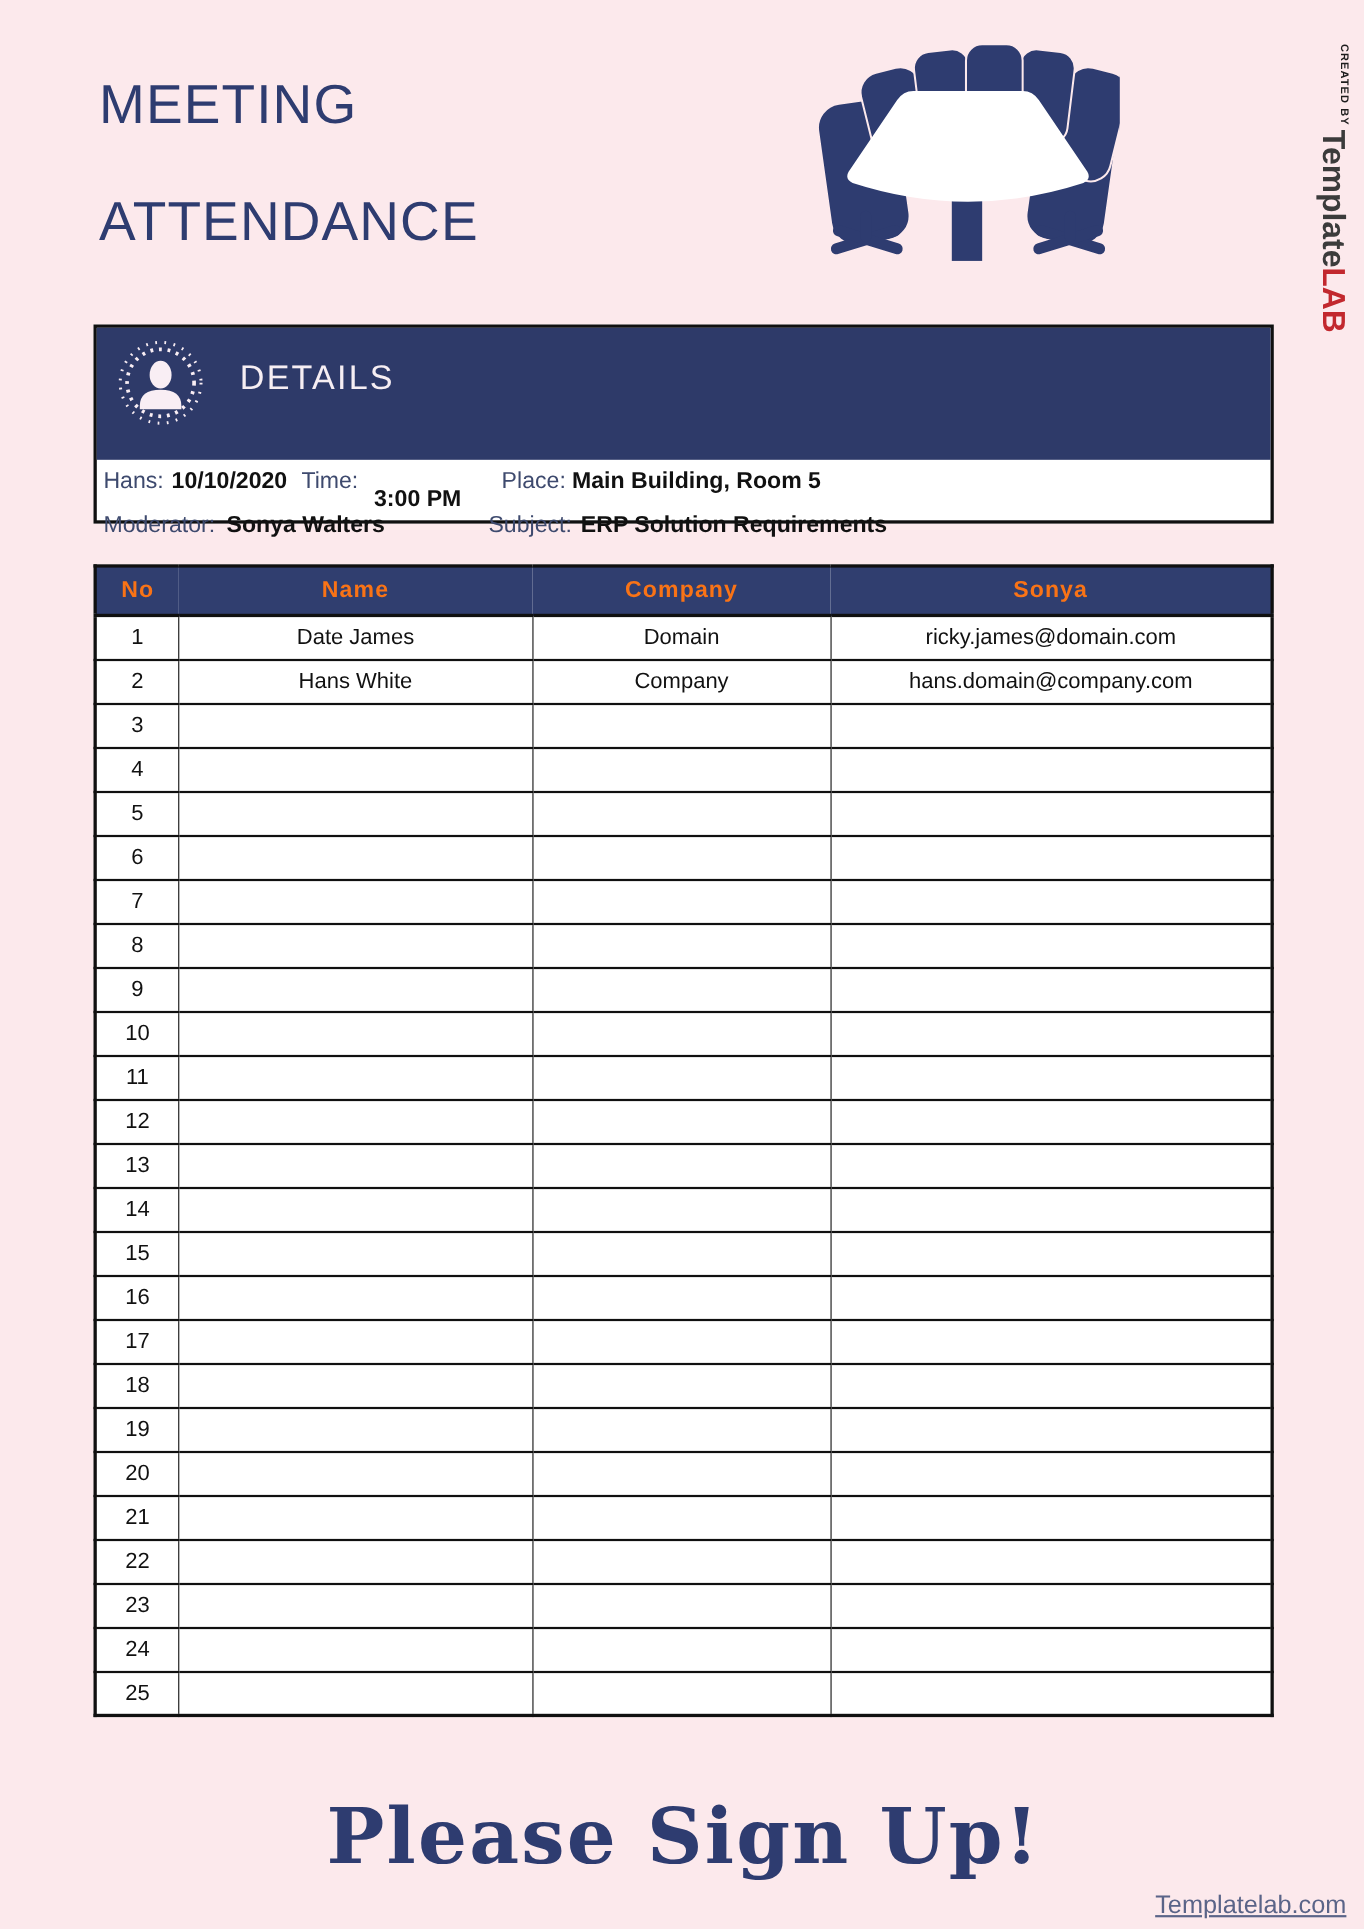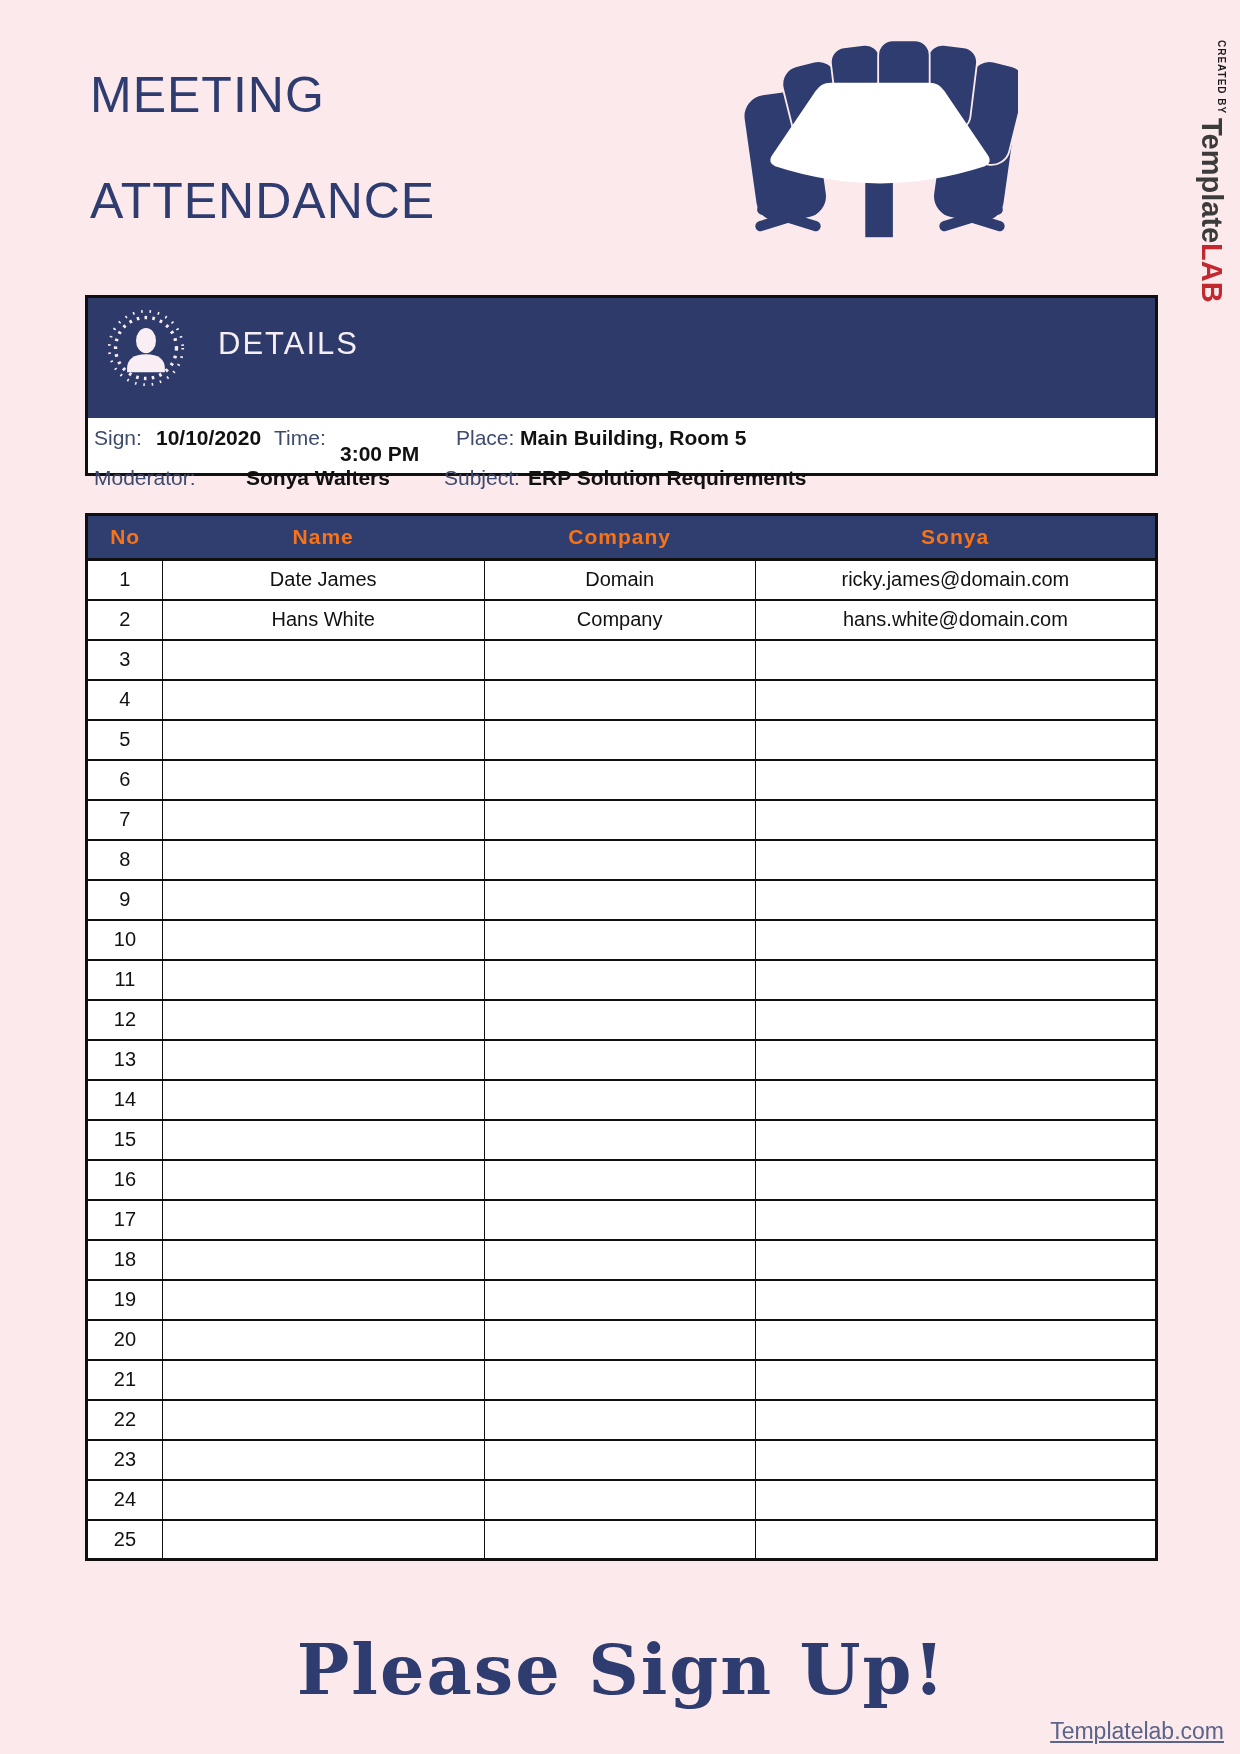--- a/index.html
+++ b/index.html
@@ -50,21 +50,21 @@
     color:#f6eef3; font-size:31px; letter-spacing:2px; font-weight:400;
   }
   .details-row { position:relative; height:40px; }
   .details-row.second { height:41px; }
   .details-row span { position:absolute; top:8px; font-size:21px; white-space:nowrap; }
   .dlabel { color: var(--label_navy, #3e4a6e); }
   .dvalue { font-weight:700; color:#111; }
   .f-date-l  { left:6px; }   .f-date-v  { left:68px; }
   .f-time-l  { left:186px; } .f-time-v  { left:252px;margin-top:16px; }
   .f-place-l { left:368px; } .f-place-v { left:432px; }
-  .f-mod-l   { left:6px; }   .f-mod-v   { left:118px;margin-left:40px; }
+  .f-mod-l   { left:6px; }   .f-mod-v   { left:118px; }
   .f-subj-l  { left:356px; } .f-subj-v  { left:440px; }
 
   
   .att-table {
     position:absolute; left:85px; top:513px; width:1073px;
     border-collapse:collapse;
     border:3px solid #101010;
     background:#fff;
   }
   .att-table th {
@@ -147,21 +147,21 @@
       <svg width="84" height="84" viewBox="0 0 80 80" xmlns="http://www.w3.org/2000/svg">
         <circle cx="40" cy="40" r="29" fill="none" stroke="#f9eef4" stroke-width="3.2" stroke-dasharray="2.5 5"></circle>
         <circle cx="40" cy="40" r="35" fill="none" stroke="#f9eef4" stroke-width="2.6" stroke-dasharray="1.5 6.5"></circle>
         <ellipse cx="40" cy="33" rx="9.5" ry="12" fill="#f9eef4"></ellipse>
         <path d="M22 60 Q22 46 40 46 Q58 46 58 60 L58 63 L22 63 Z" fill="#f9eef4"></path>
       </svg>
     </span>
     <span class="details-title">DETAILS</span>
   </div>
   <div class="details-row">
-    <span class="dlabel f-date-l">Sign:</span>
+    <span class="dlabel f-date-l">Hans:</span>
     <span class="dvalue f-date-v">10/10/2020</span>
     <span class="dlabel f-time-l">Time:</span>
     <span class="dvalue f-time-v">3:00 PM</span>
     <span class="dlabel f-place-l">Place:</span>
     <span class="dvalue f-place-v">Main Building, Room 5</span>
   </div>
   <div class="details-row second">
     <span class="dlabel f-mod-l">Moderator:</span>
     <span class="dvalue f-mod-v">Sonya Walters</span>
     <span class="dlabel f-subj-l">Subject:</span>
@@ -188,21 +188,21 @@
       <tr>
     <td>1</td>
     <td>Date James</td>
     <td>Domain</td>
     <td>ricky.james@domain.com</td>
   </tr>
       <tr>
     <td>2</td>
     <td>Hans White</td>
     <td>Company</td>
-    <td>hans.white@domain.com</td>
+    <td>hans.domain@company.com</td>
   </tr>
       <tr>
     <td>3</td>
     <td></td>
     <td></td>
     <td></td>
   </tr>
       <tr>
     <td>4</td>
     <td></td>

